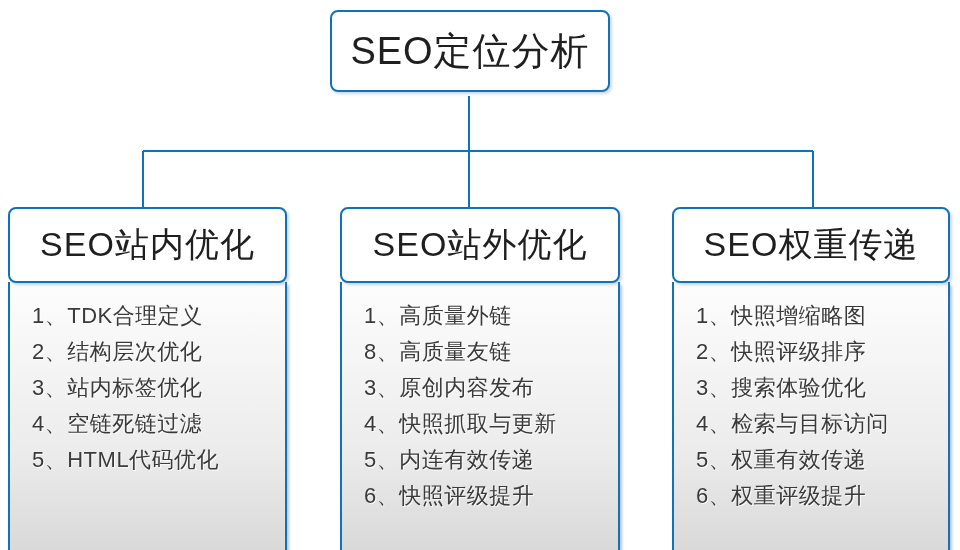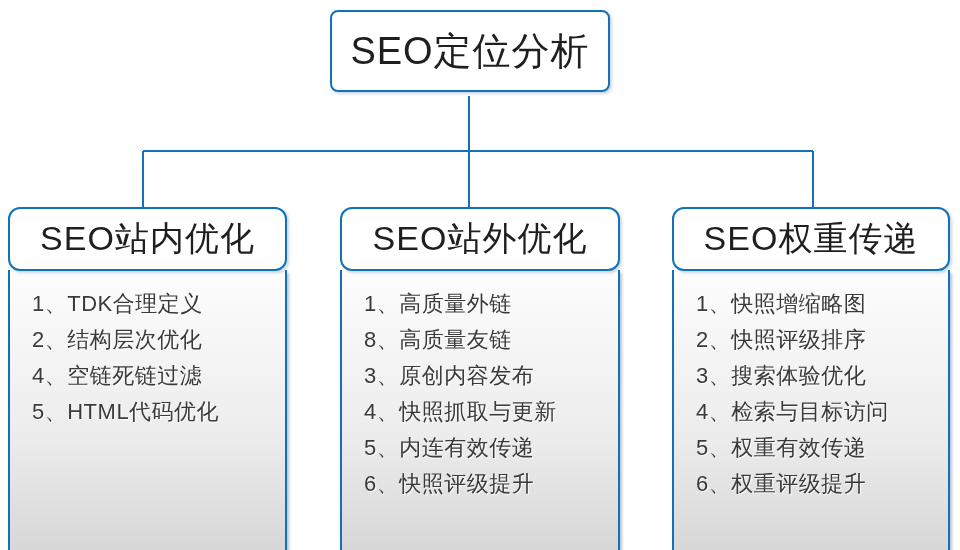--- a/index.html
+++ b/index.html
@@ -52,24 +52,23 @@
     position: absolute;
     top: 207px;
   }
   .col-0 { left: 8px;   width: 279px; }
   .col-1 { left: 340px; width: 280px; }
   .col-2 { left: 672px; width: 278px; }
   .branch-header {
     position: relative;
     z-index: 2;
     width: 100%;
-    height: 64px;
+    height: 76px;
     font-size: 34px;
     letter-spacing: 1px;
-    border-radius: 12px;
   }
   .panel {
     position: relative;
     z-index: 1;
     box-sizing: border-box;
     width: 100%;
     height: 307px;
     margin: -1px 0 0 0;
     border: 2px solid #1272b8;
     border-top: none;
@@ -105,20 +104,21 @@
     <span>SEO定位分析</span>
   </div>
 
   <div class="column col-0">
     <div class="node branch-header">
       <span>SEO站内优化</span>
     </div>
     <ul class="panel">
       <li>1、TDK合理定义</li>
       <li>2、结构层次优化</li>
+      <li>3、站内标签优化</li>
       <li>4、空链死链过滤</li>
       <li>5、HTML代码优化</li>
     </ul>
   </div>
 
   <div class="column col-1">
     <div class="node branch-header">
       <span>SEO站外优化</span>
     </div>
     <ul class="panel">

